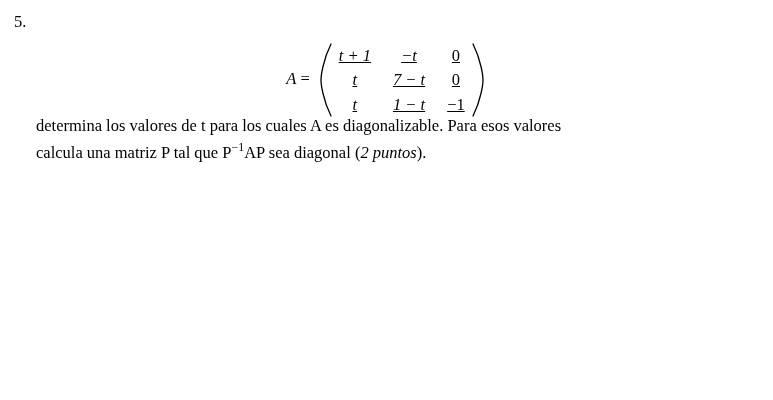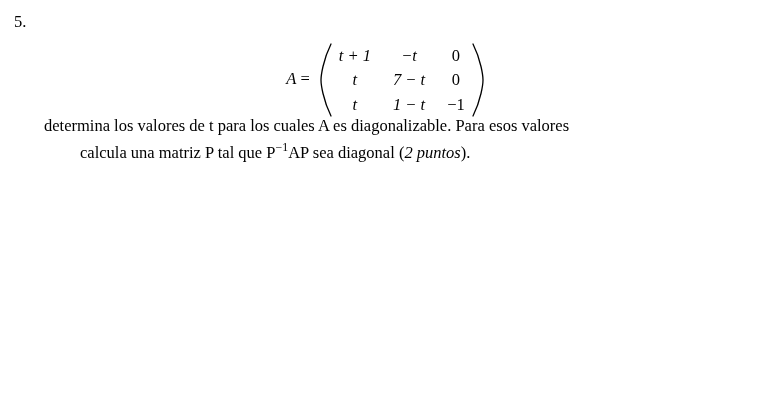--- a/index.html
+++ b/index.html
@@ -57,20 +57,21 @@
     padding-bottom: 2px;
   }
   .eq-eq {
     margin-right: 7px;
     padding-bottom: 2px;
     font-style: normal;
   }
   .matrix {
     display: flex;
     align-items: flex-start;
+    text-decoration: underline;
   }
   .paren {
     width: 16px;
     position: relative;
   }
   .paren svg {
     display: block;
     height: 100%;
     width: 16px;
   }
@@ -85,28 +86,28 @@
   }
   .cell {
     white-space: nowrap;
     line-height: 1.35;
   }
   .it { font-style: italic; }
 
   
   .para {
     position: absolute;
-    left: 44px;
+    left: 36px;
     top: 114px;
     width: 700px;
     font-size: 16.5px;
     line-height: 1.5;
     text-align: justify;
   }
-  .para .line2 { display: block; margin-left: 36px; }
+  .para .line2 { display: block; }
   sup.inv {
     font-size: 0.72em;
     vertical-align: super;
     font-style: normal;
   }
   .emph { font-style: italic; }
 </style>
 </head>
 <body>
 

